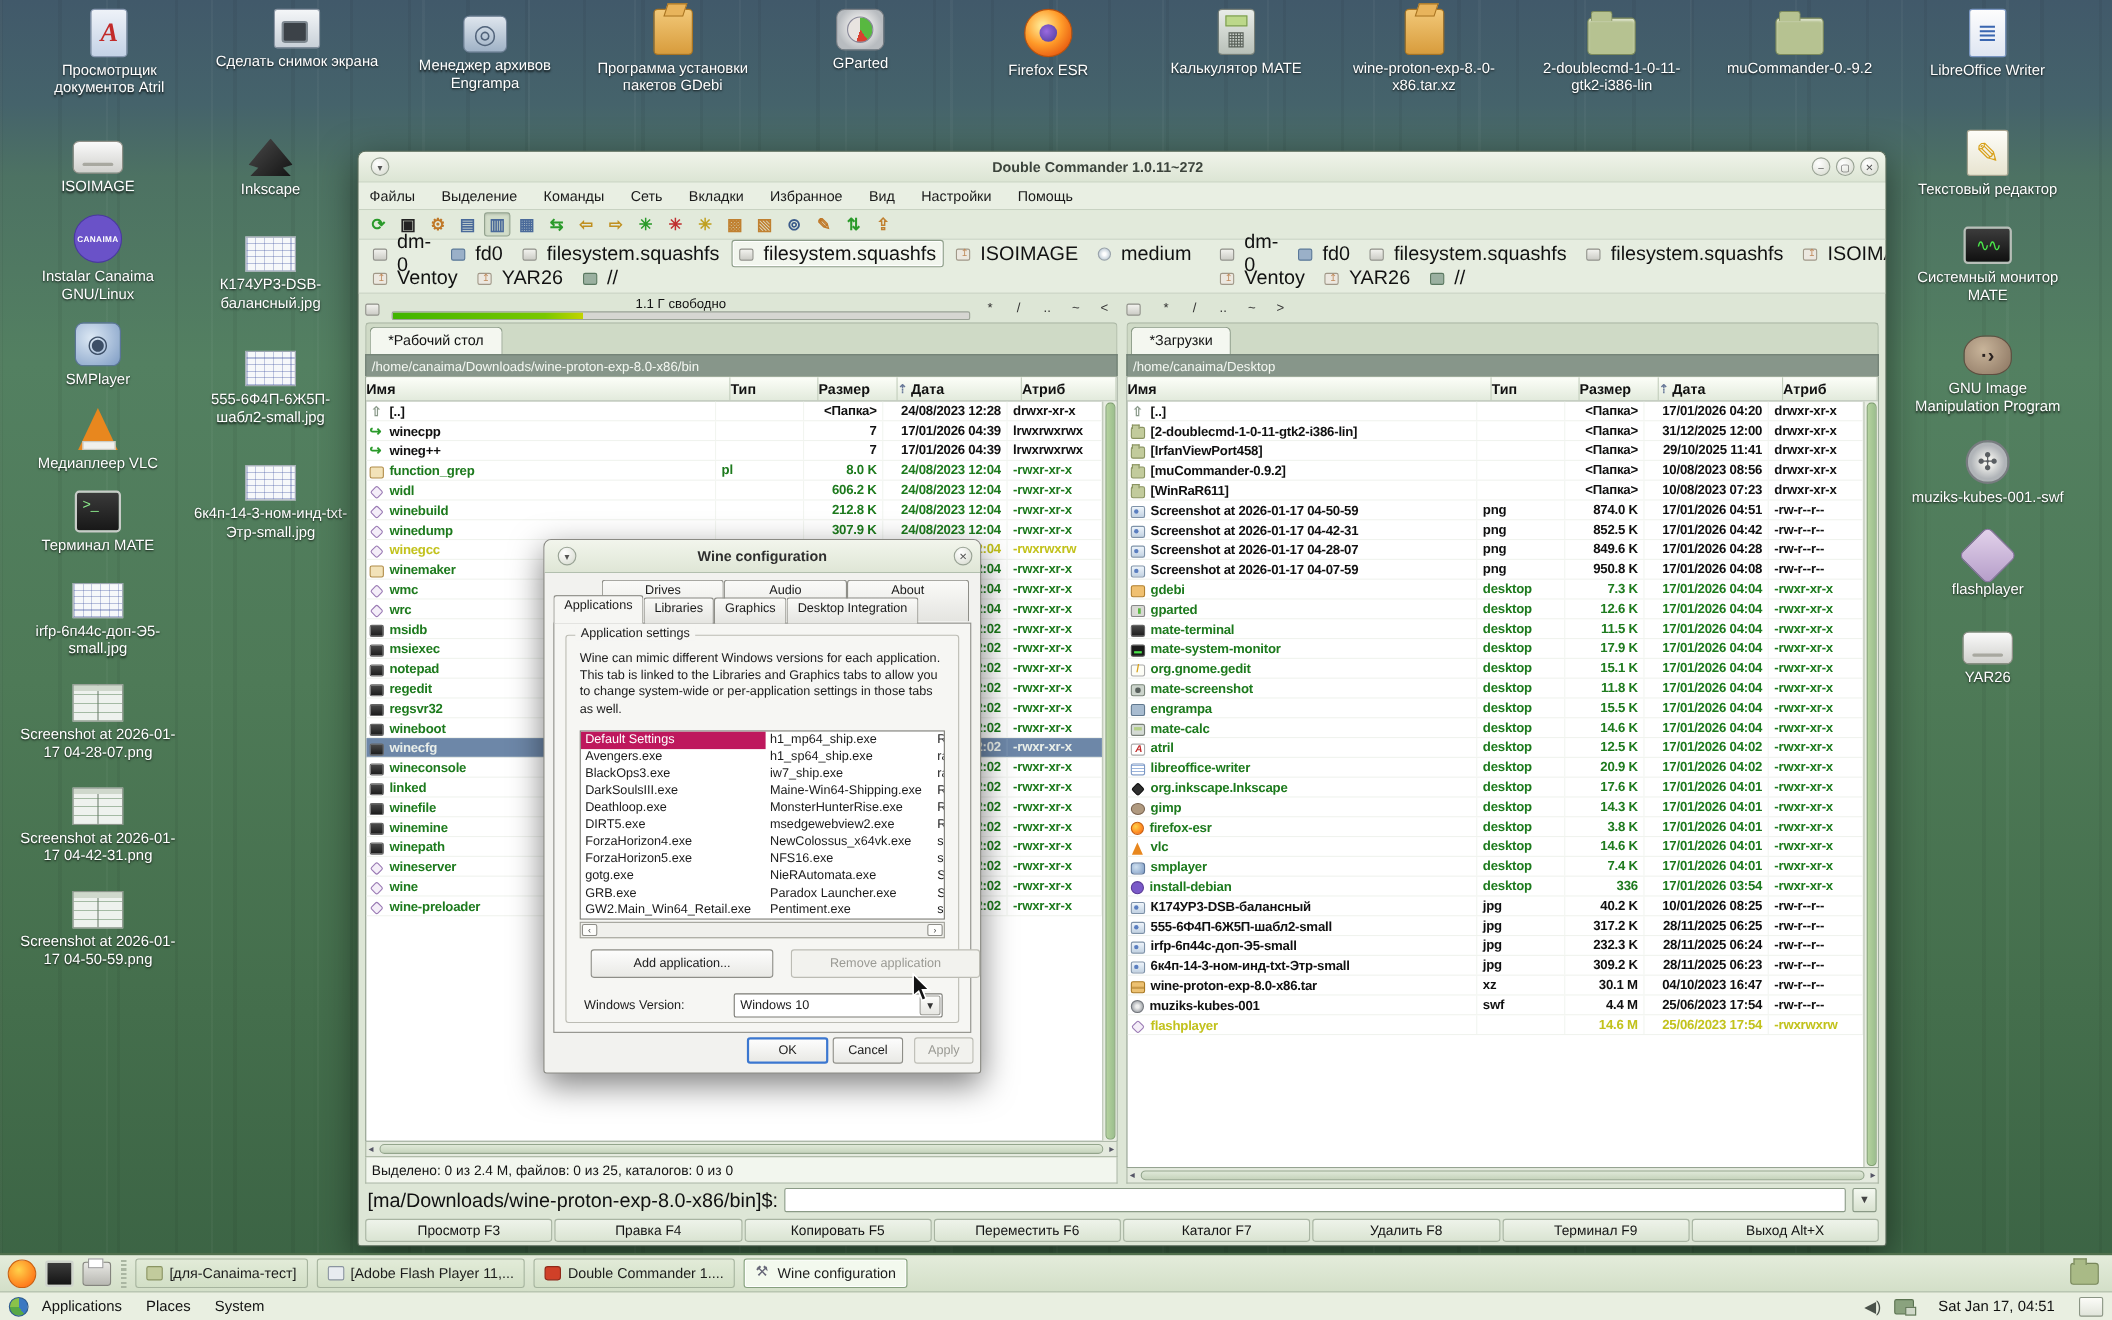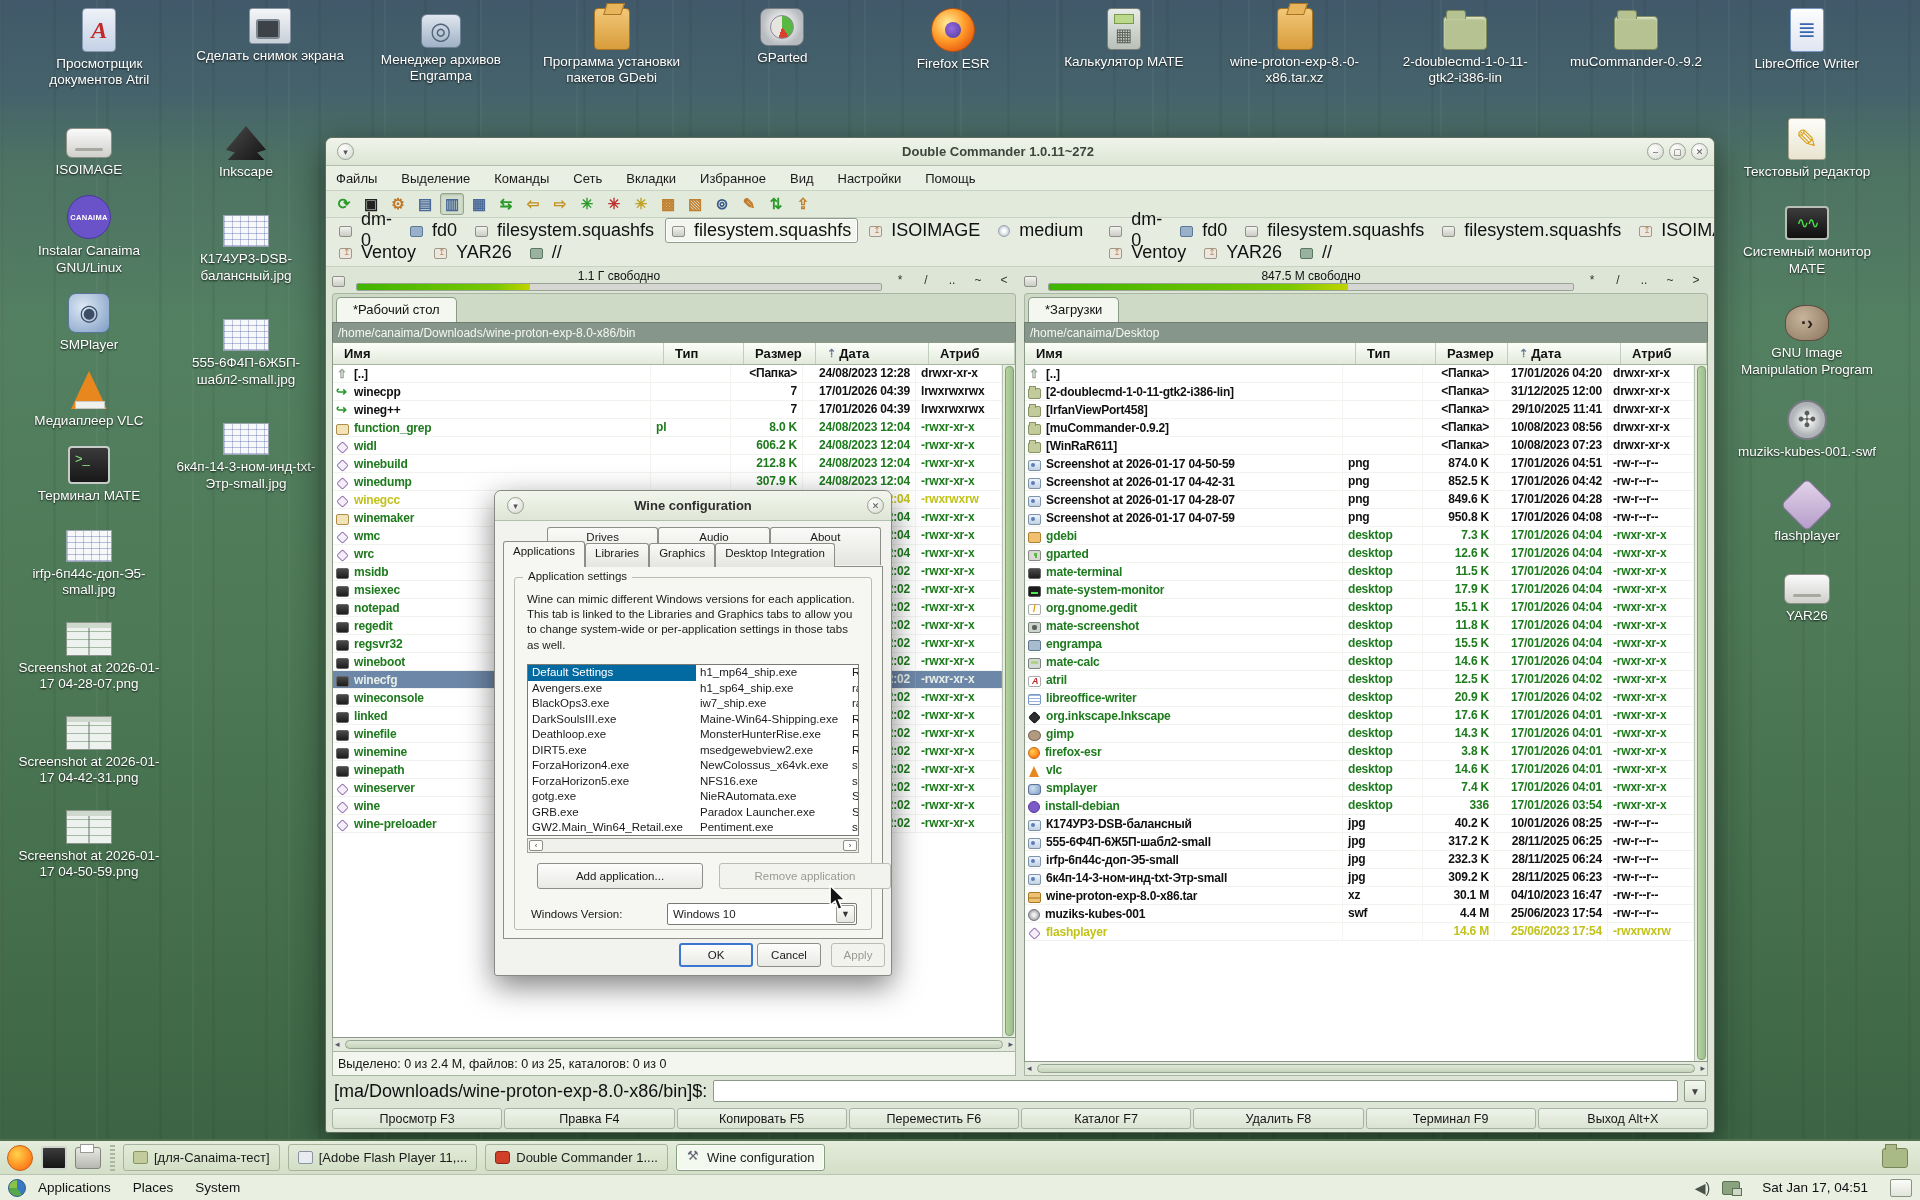--- a/index.html
+++ b/index.html
@@ -141,21 +141,21 @@
   .freelabel{font-size:12px;color:#111;text-align:center;line-height:13px}
   .freetrack{height:8px;background:#d6d6d2;border:1px solid #9aa296;border-radius:2px;overflow:hidden}
   .freefill{height:100%;background:linear-gradient(90deg,#3fb400,#7ac800 80%,#c2d400)}
   .navbtns{display:flex;gap:2px}
   .navbtn{width:24px;height:18px;font-size:12px;color:#333;display:flex;align-items:center;justify-content:center;border-radius:2px}
   .tabrow{height:29px;flex:none;background:#cfdac6;border:1px solid #aab6a4;border-bottom:none;border-radius:4px 4px 0 0;display:flex;align-items:flex-end;padding-left:3px}
   .tabchip{background:#f4f7f0;border:1px solid #8a9a86;border-bottom:none;border-radius:5px 5px 0 0;padding:4px 16px 5px;font-size:13px;color:#111}
   .pathbar{height:20px;flex:none;background:#87968a;color:#f4f8f2;font-size:12px;display:flex;align-items:center;padding-left:5px;border:1px solid #6d7d70;border-bottom:none}
   .ftable{flex:1;display:flex;flex-direction:column;background:#fff;border:1px solid #8a9a86;min-height:0;position:relative}
   .fhead{display:grid;grid-template-columns:minmax(0,1fr) 80px 72px 113px 86px;height:22px;flex:none;background:linear-gradient(#fcfef8,#e2eadc);border-bottom:1px solid #a8b4a2}
-  .fhead>div{font-size:13px;font-weight:bold;color:#111;padding:2px 11px;border-right:1px solid #c2cebc;white-space:nowrap;overflow:hidden;display:flex;align-items:center;gap:3px}
+  .fhead>div{font-size:13px;font-weight:bold;color:#111;padding:2px 0;border-right:1px solid #c2cebc;white-space:nowrap;overflow:hidden;display:flex;align-items:center;gap:3px}
   .sorticon{color:#6a7a9a;font-size:11px}
   .frows{flex:1;overflow:hidden;margin-right:13px}
   .frow{display:grid;grid-template-columns:minmax(0,1fr) 80px 72px 113px 86px;height:18px;border-bottom:1px solid #f0f3ee;font-size:12px;font-weight:bold;letter-spacing:-.2px}
   .frow>div{padding:1px 5px 0;border-right:1px solid #f2f5f0;white-space:nowrap;overflow:hidden}
   .frow .cname{display:flex;align-items:center;padding-left:3px}
   .frow .csize,.frow .cdate{text-align:right}
   .c-black{color:#101010}.c-green{color:#1d7a1d}.c-yellow{color:#c2c21c}
   .c-sel{background:#6d87a8;color:#e9eee9}
   .c-sel>div{border-right-color:#7b93b2}
   .vscroll{position:absolute;top:22px;right:0;bottom:0;width:13px;background:#e8ede2;border-left:1px solid #b8c2b2}
@@ -181,21 +181,21 @@
   .wtab{border:1px solid #8e8e88;border-bottom:none;border-radius:3px 3px 0 0;background:linear-gradient(#fafaf8,#e4e4e0);padding:3px 9px 0;text-align:center;white-space:nowrap}
   .wd-tabs-front .wtab{height:24px}
   .wd-tabs-front .wtab.active{background:#f6f6f3;height:26px;margin-top:-2px;position:relative;z-index:4;font-weight:normal}
   .wd-pane{position:absolute;left:8px;top:75px;right:8px;bottom:36px;background:#f6f6f3;border:1px solid #8e8e88;z-index:2}
   .wd-group{position:absolute;left:10px;top:10px;right:10px;bottom:8px;border:1px solid #bcbcb4;border-radius:3px}
   .wd-group-legend{position:absolute;top:-8px;left:8px;background:#f6f6f3;padding:0 5px}
   .wd-desc{position:absolute;left:12px;top:14px;right:10px;line-height:1.32}
   .wd-list{position:absolute;left:12px;top:86px;right:12px;height:172px;background:#fff;border:1px solid #7a7a74;overflow:hidden}
   .wd-lrow{display:grid;grid-template-columns:168px 152px 1fr;height:15.5px;line-height:15.5px}
   .wd-lrow>div{padding:0 4px;white-space:nowrap;overflow:hidden}
-  .wd-lrow .sel{background:#0369a1;color:#fff}
+  .wd-lrow .sel{background:#be185d;color:#fff}
   .wd-hscroll{position:absolute;left:12px;right:12px;top:260px;height:15px;background:#f0f0ec;border:1px solid #a0a098;display:flex;align-items:center;justify-content:space-between;padding:0 1px}
   .wd-hbtn{width:14px;height:11px;background:#fdfdfb;border:1px solid #8e8e88;border-radius:2px;font-size:8px;display:flex;align-items:center;justify-content:center;color:#444}
   .wbtn{border:1px solid #8e8e88;border-radius:3px;background:linear-gradient(#fdfdfd,#e9e9e5);text-align:center;display:flex;align-items:center;justify-content:center}
   .wbtn.disabled{color:#9a9a94;border-color:#bcbcb4;background:#f2f2ee}
   .wd-addbtn{position:absolute;left:22px;top:285px;width:166px;height:26px}
   .wd-rembtn{position:absolute;left:204px;top:285px;width:172px;height:26px}
   .wd-verlabel{position:absolute;left:16px;top:330px}
   .wd-combo{position:absolute;left:152px;top:325px;right:14px;height:22px;background:#fff;border:1px solid #7a7a74;border-radius:2px;display:flex;align-items:center}
   .wd-combo .val{flex:1;padding:0 5px}
   .wd-combo .arrow{width:19px;height:18px;margin-right:1px;border:1px solid #9a9a94;border-radius:2px;background:linear-gradient(#fcfcfa,#e6e6e2);font-size:9px;display:flex;align-items:center;justify-content:center;color:#333}
@@ -804,26 +804,20 @@
       </div>
       <div class="hscroll">
           <div class="hthumb"></div>
         </div>
       <div class="statusbar">Выделено: 0 из 2.4 М, файлов: 0 из 25, каталогов: 0 из 0</div>
     </div>
 
     <div class="pane">
       <div class="freerow">
         <span class="fi i-disk-icon"></span>
-        <div class="freebarwrap">
-          <div class="freelabel">847.5 М свободно</div>
-          <div class="freetrack">
-              <div class="freefill" style="width: 57%;"></div>
-            </div>
-        </div>
         <div class="navbtns">
 
         <span class="navbtn">*</span>
             <span class="navbtn">/</span>
             <span class="navbtn">..</span>
             <span class="navbtn">~</span>
             <span class="navbtn">&gt;</span>
           </div>
       </div>
       <div class="tabrow">

